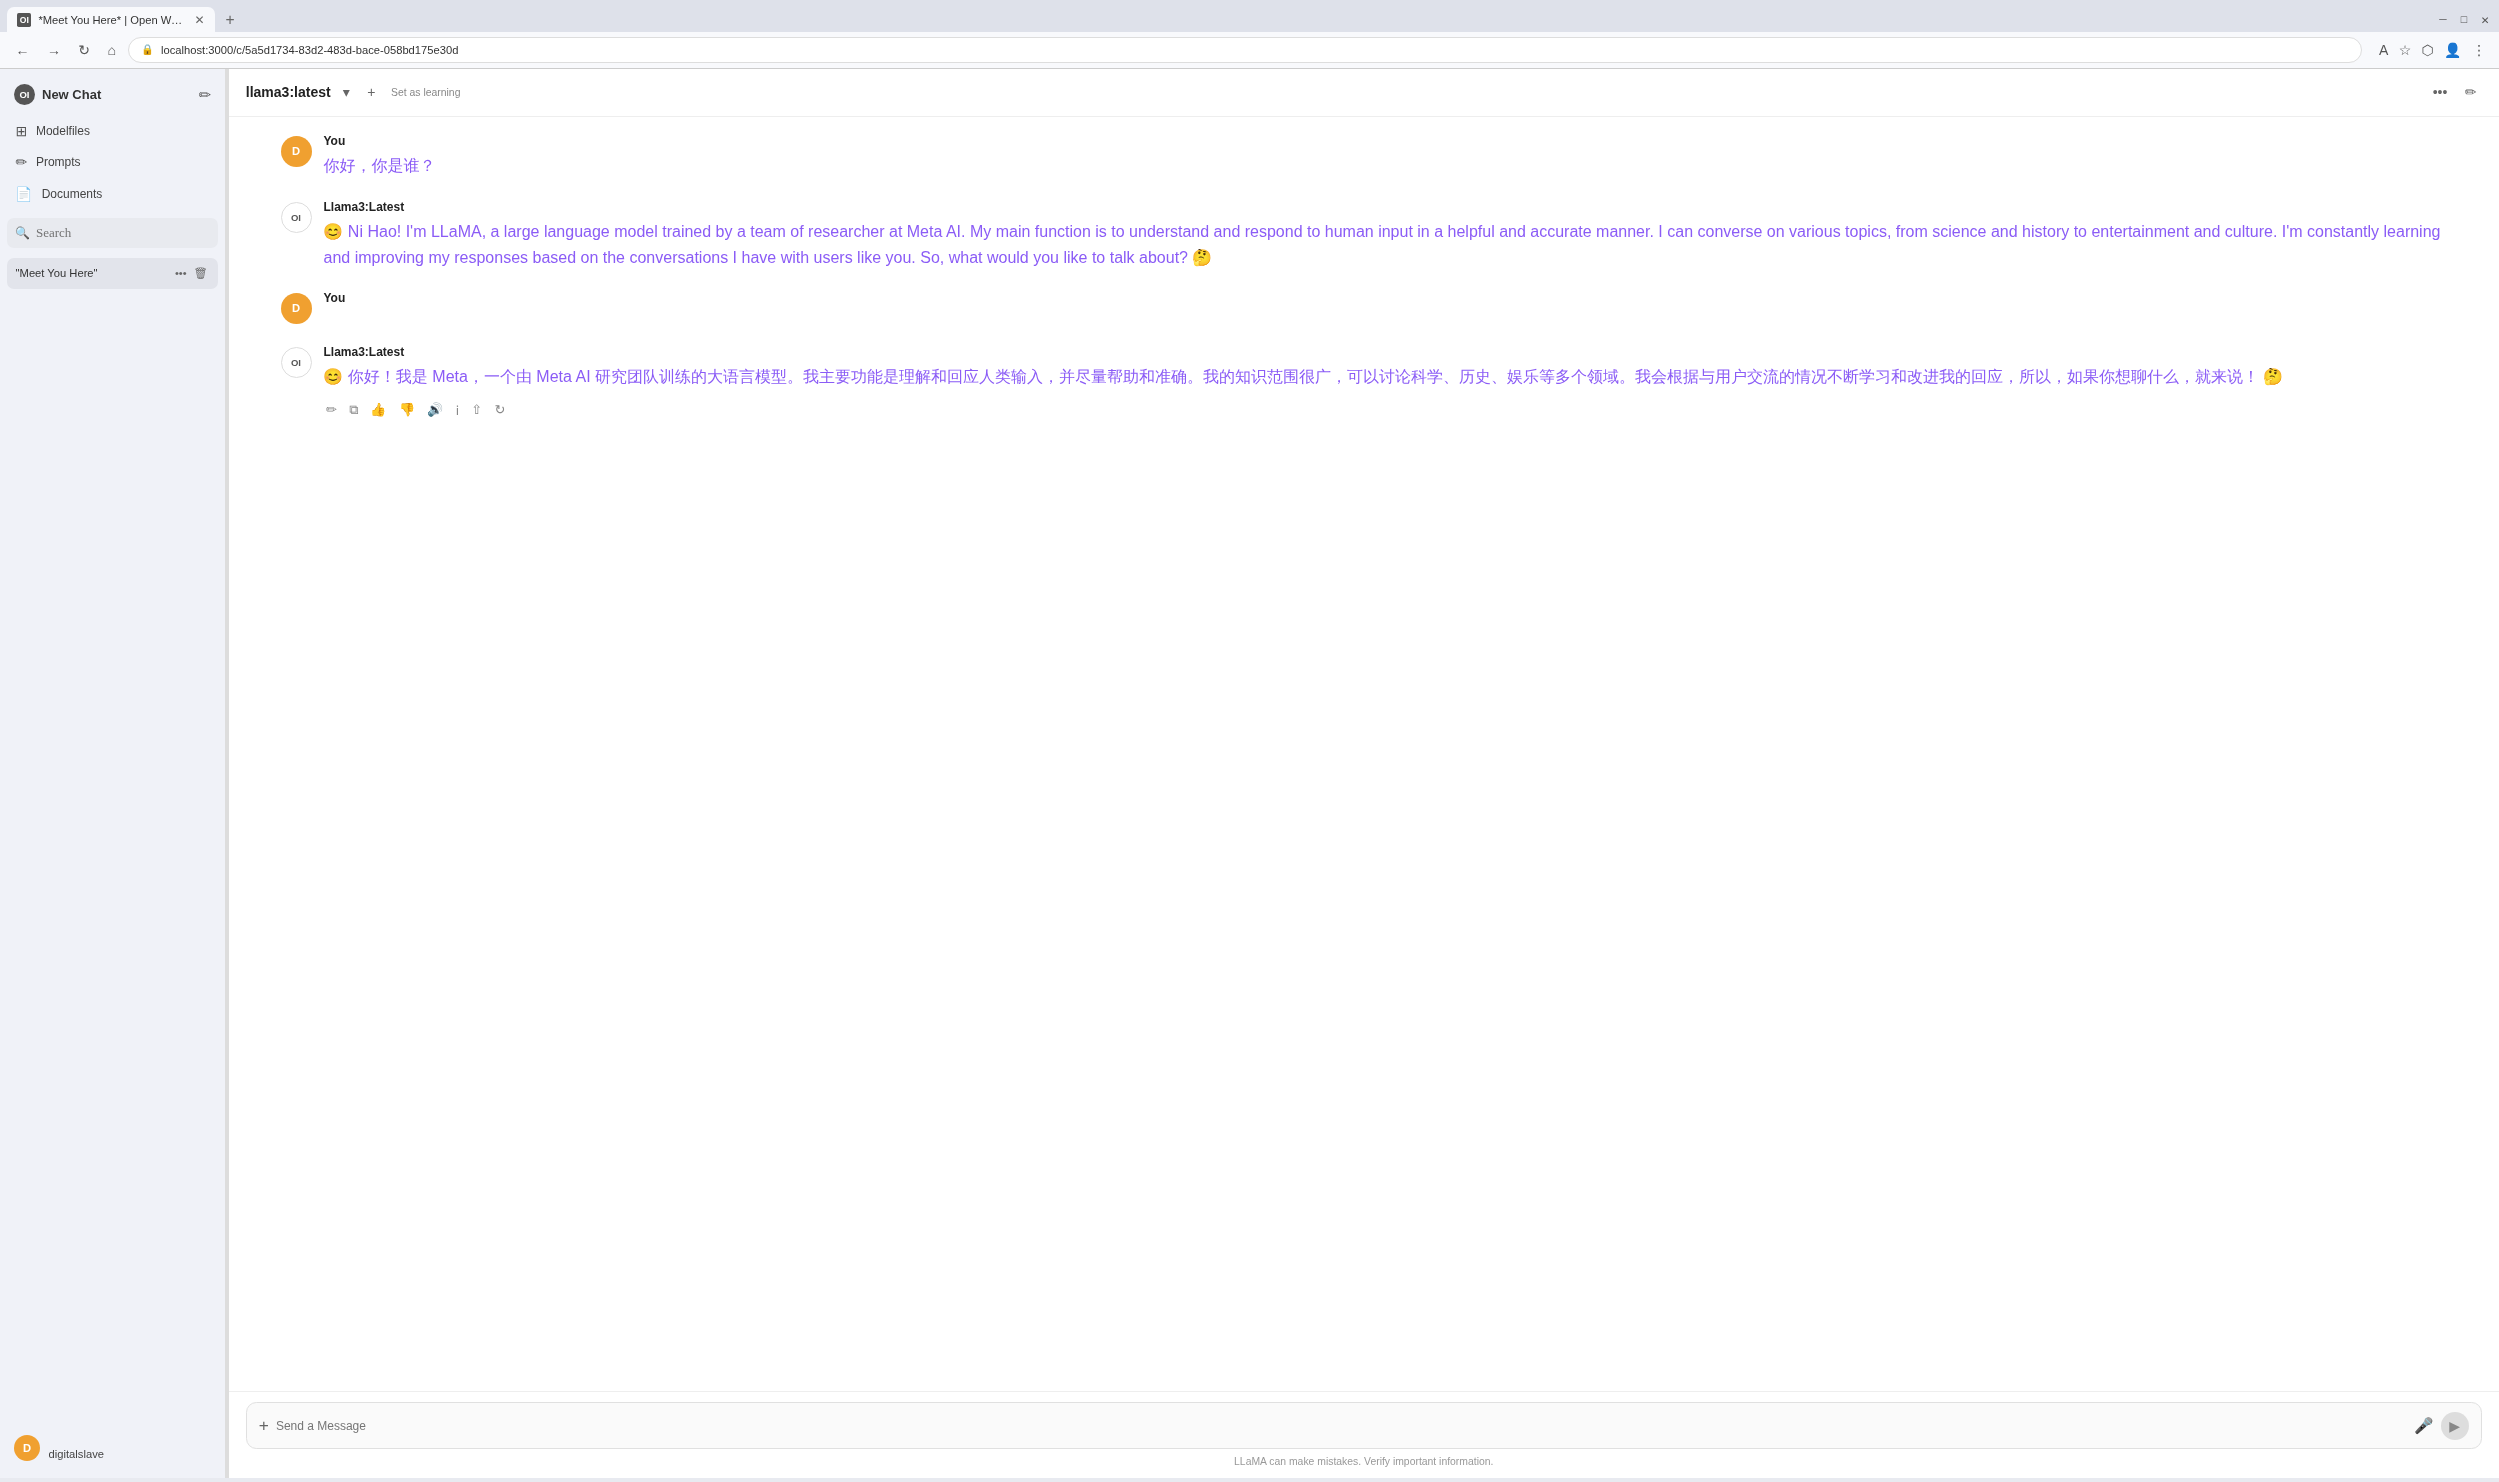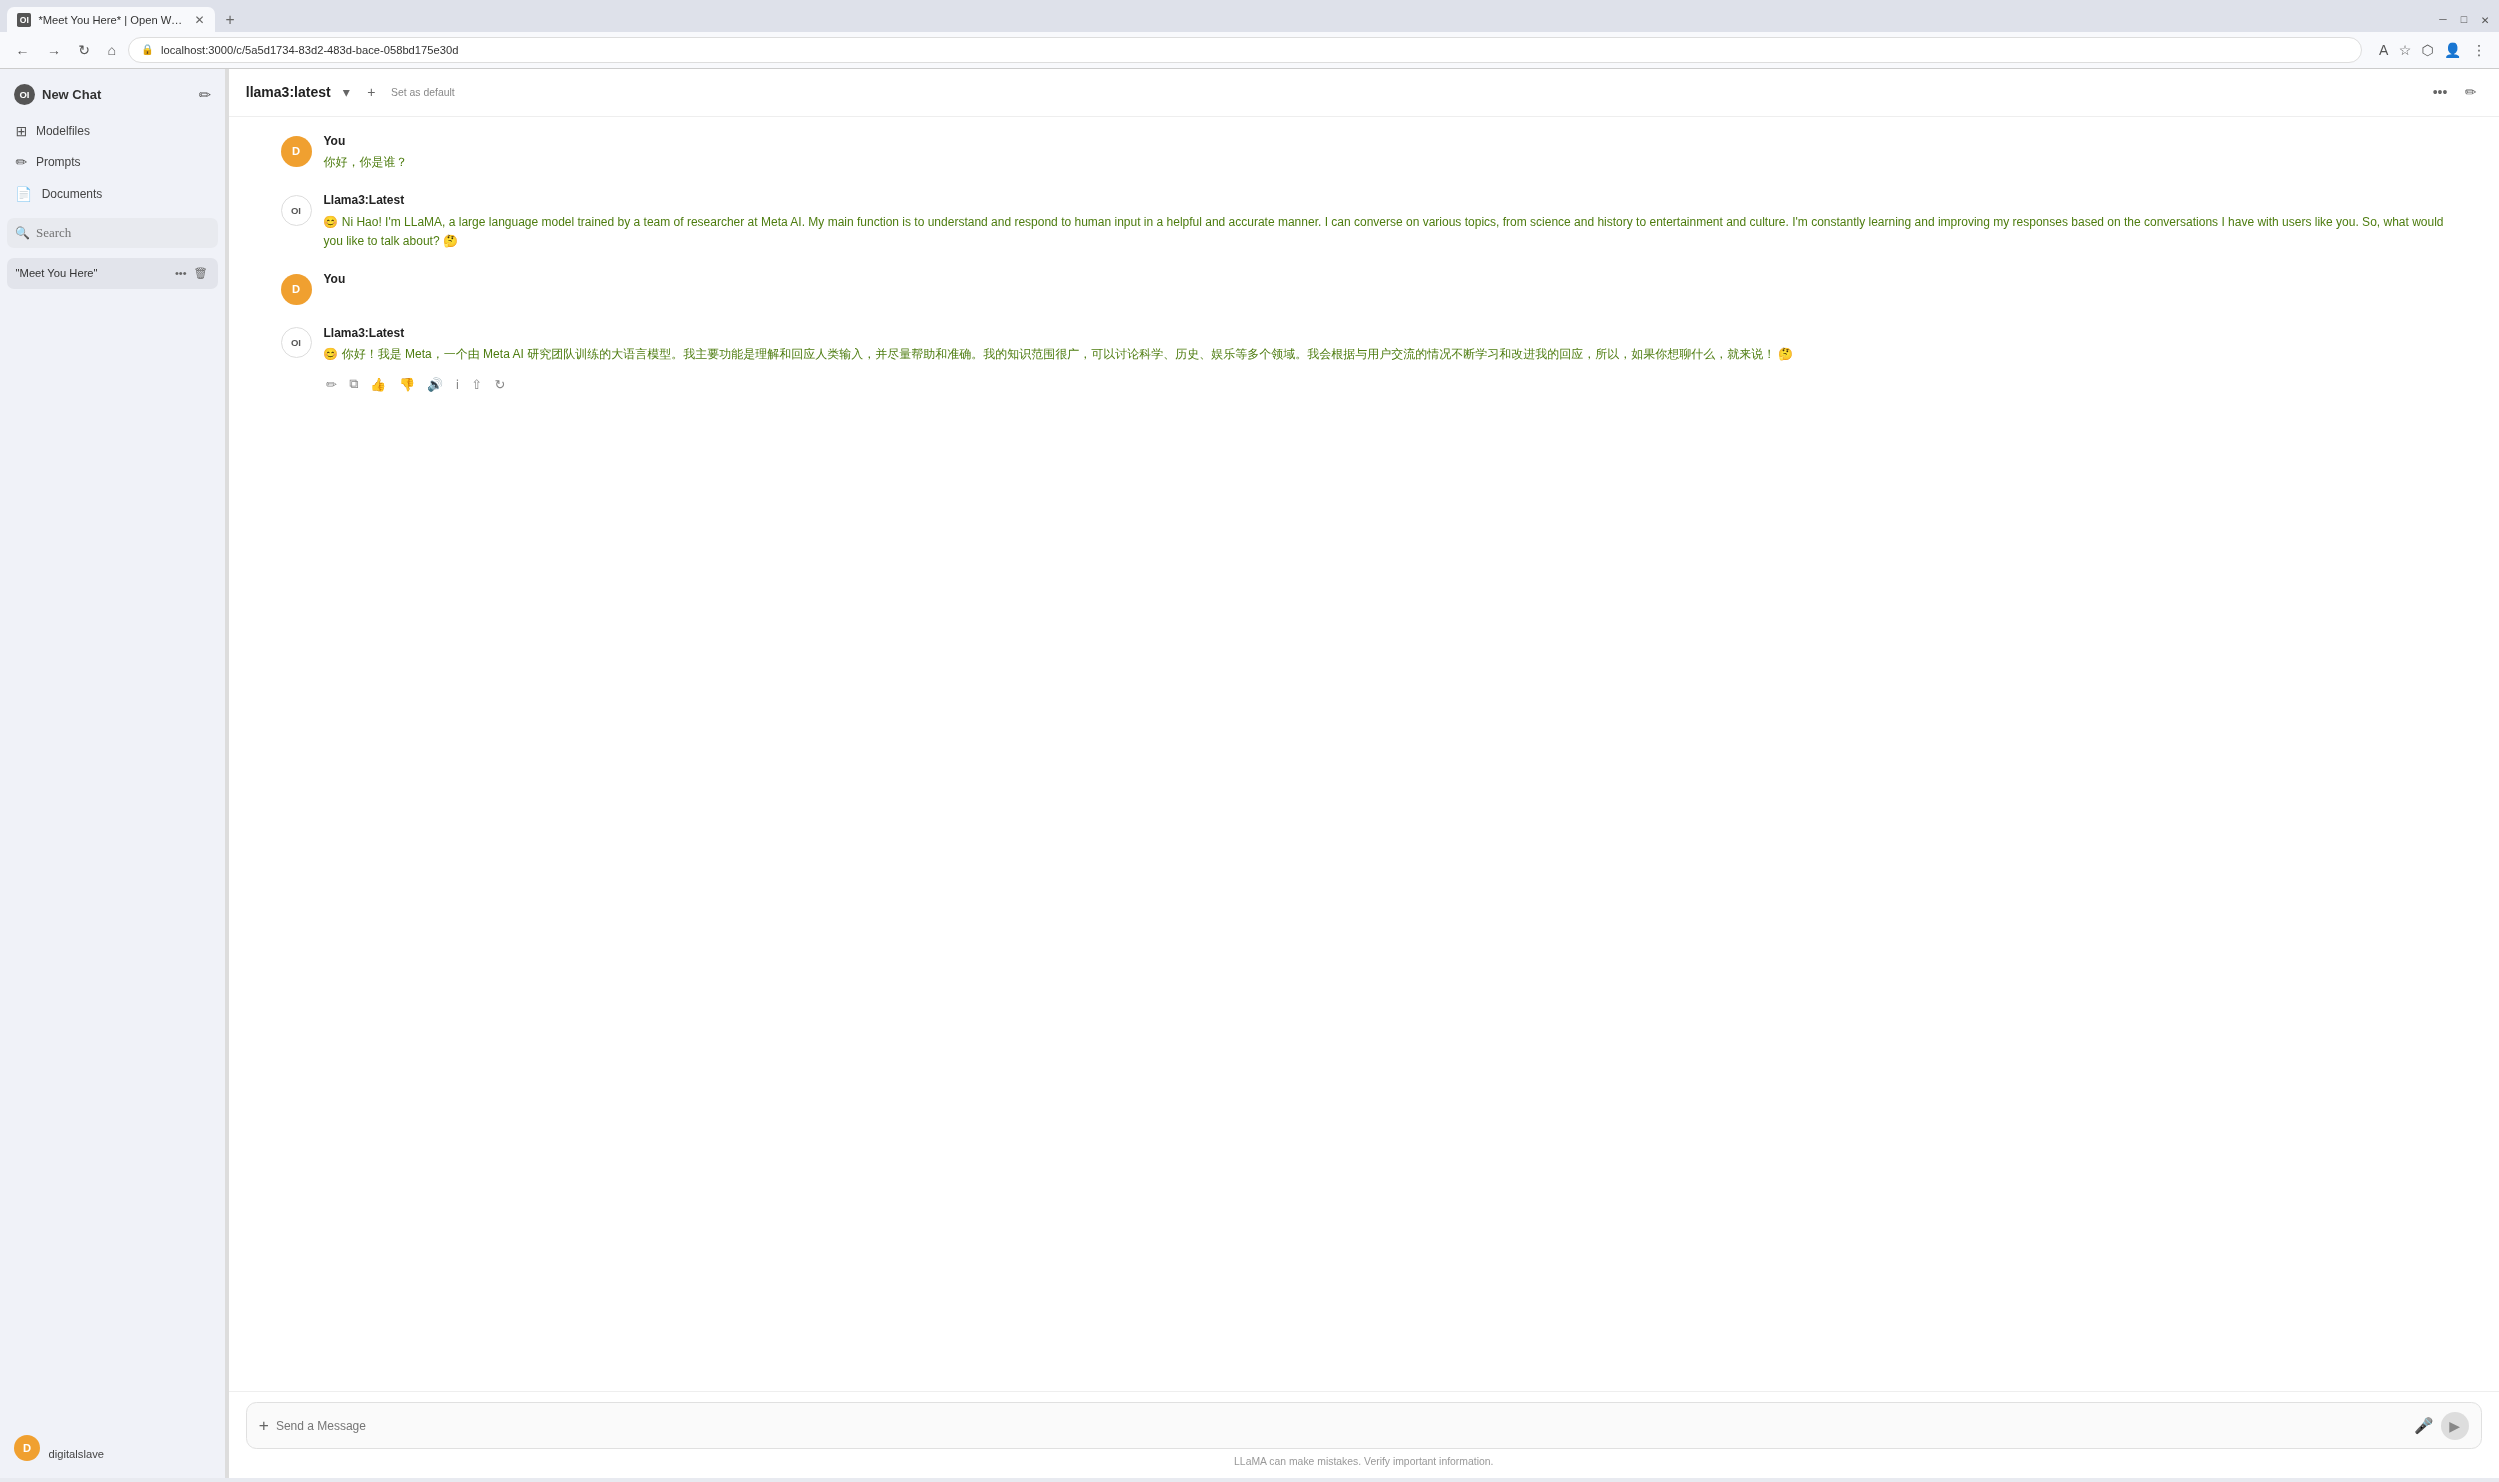--- a/index.html
+++ b/index.html
@@ -62,21 +62,21 @@
     .header-spacer { flex: 1; }
 
     .messages { flex: 1; overflow-y: auto; padding: 17.3px 52px; display: flex; flex-direction: column; gap: 21px; }
 
     .message { display: flex; gap: 12px; }
     .msg-avatar { width: 31px; height: 31px; border-radius: 50%; display: flex; align-items: center; justify-content: center; font-size: 11.2px; font-weight: bold; flex-shrink: 0; margin-top: 1.7px; }
     .msg-avatar.user { background: #f0a030; color: white; }
     .msg-avatar.ai { background: white; border: 0.9px solid #ddd; color: #555; font-size: 9.5px; font-weight: bold; }
     .msg-content { flex: 1; }
     .msg-name { font-size: 12px; font-weight: 600; color: #222; margin-bottom: 5.2px; }
-    .msg-text { font-size: 12px; color: #4d7c0f; line-height: 1.6; }
+    .msg-text { font-size: 16px; color: #8b5cf6; line-height: 1.6; }
 
     .msg-actions { display: flex; gap: 7px; margin-top: 8.6px; }
     .msg-action { background: none; border: none; cursor: pointer; color: #888; font-size: 13px; padding: 2.6px; border-radius: 3.5px; }
 
     
     .resize-handle { width: 3.5px; background: #ddd; cursor: col-resize; flex-shrink: 0; }
 
     
     .input-area { padding: 10.4px 17.3px; border-top: 0.9px solid #eee; }
     .input-box { display: flex; align-items: center; gap: 7px; border: 0.9px solid #e0e0e0; border-radius: 10.4px; padding: 8.6px 12px; background: #fafafa; }
@@ -169,21 +169,21 @@
     </div>
   </div>
 
   <div class="resize-handle"></div>
 
   <div class="main">
     <div class="chat-header">
       <span class="model-name">llama3:latest</span>
       <button class="header-btn">▾</button>
       <button class="header-btn">+</button>
-      <span class="set-default">Set as default</span>
+      <span class="set-default">Set as learning</span>
       <div class="header-spacer"></div>
       <button class="header-btn">•••</button>
       <button class="header-btn">✏</button>
     </div>
 
     <div class="messages">
 
       <div class="message">
         <div class="msg-avatar user">D</div>
         <div class="msg-content">

